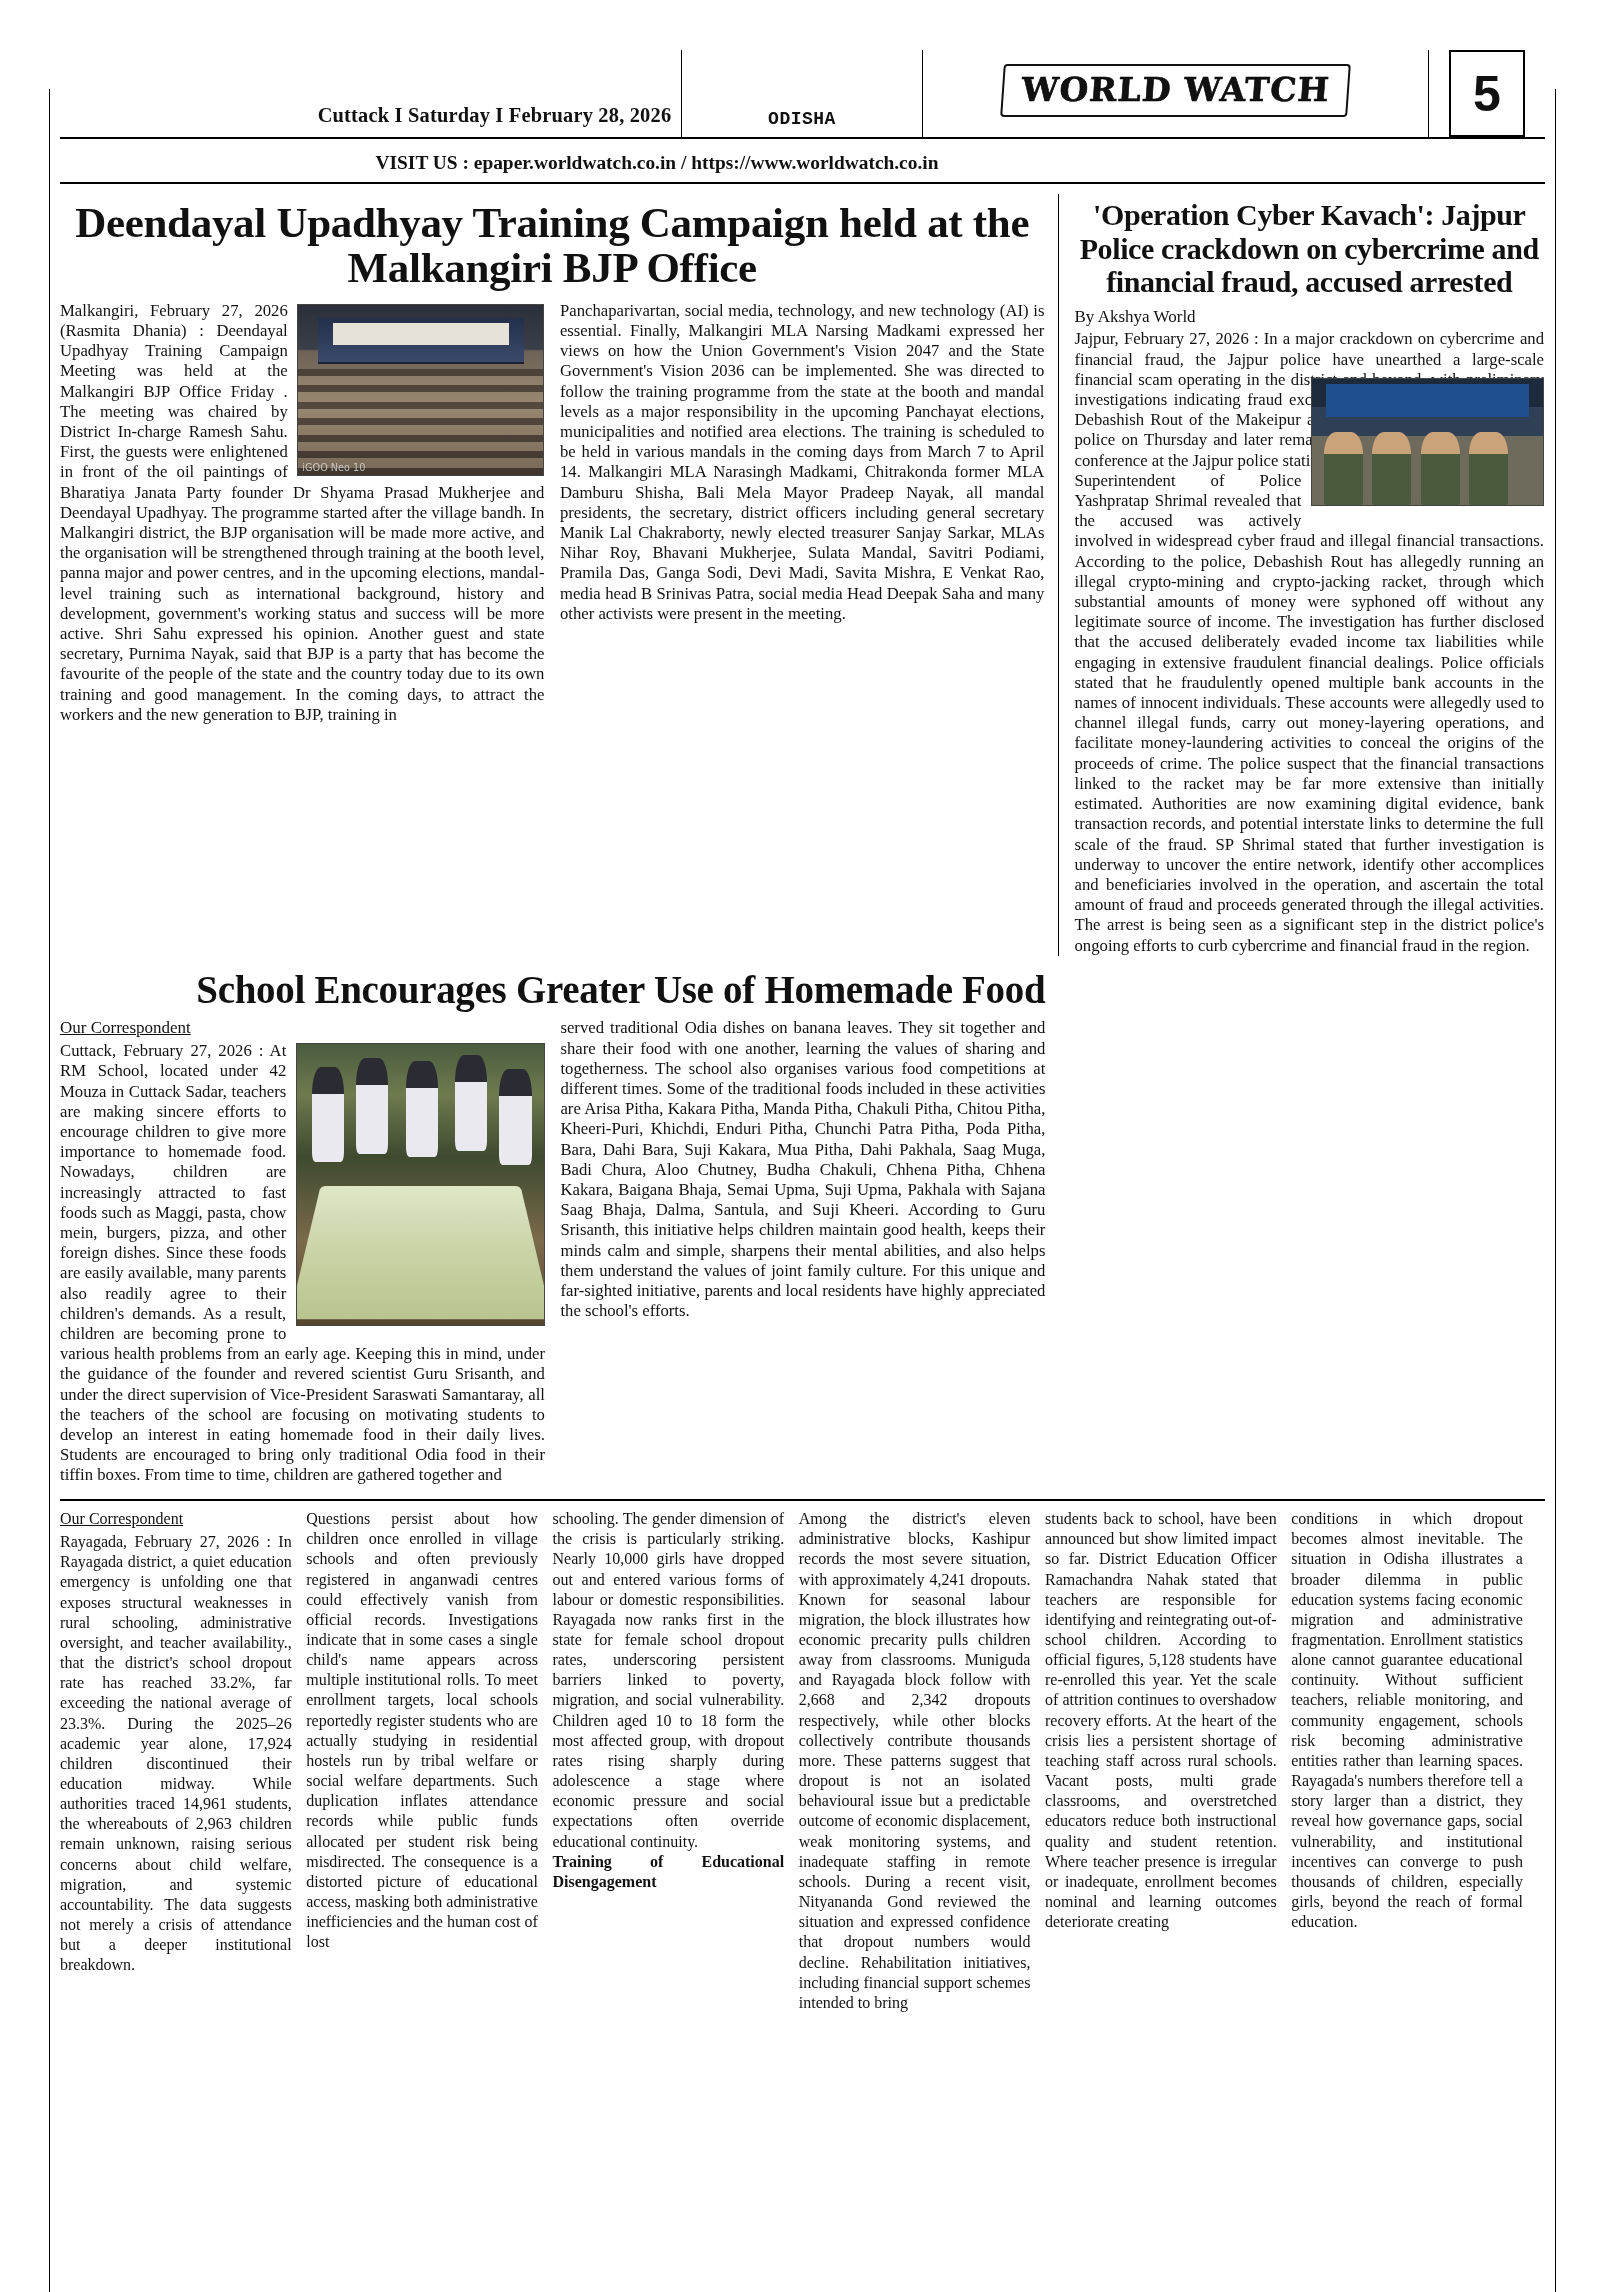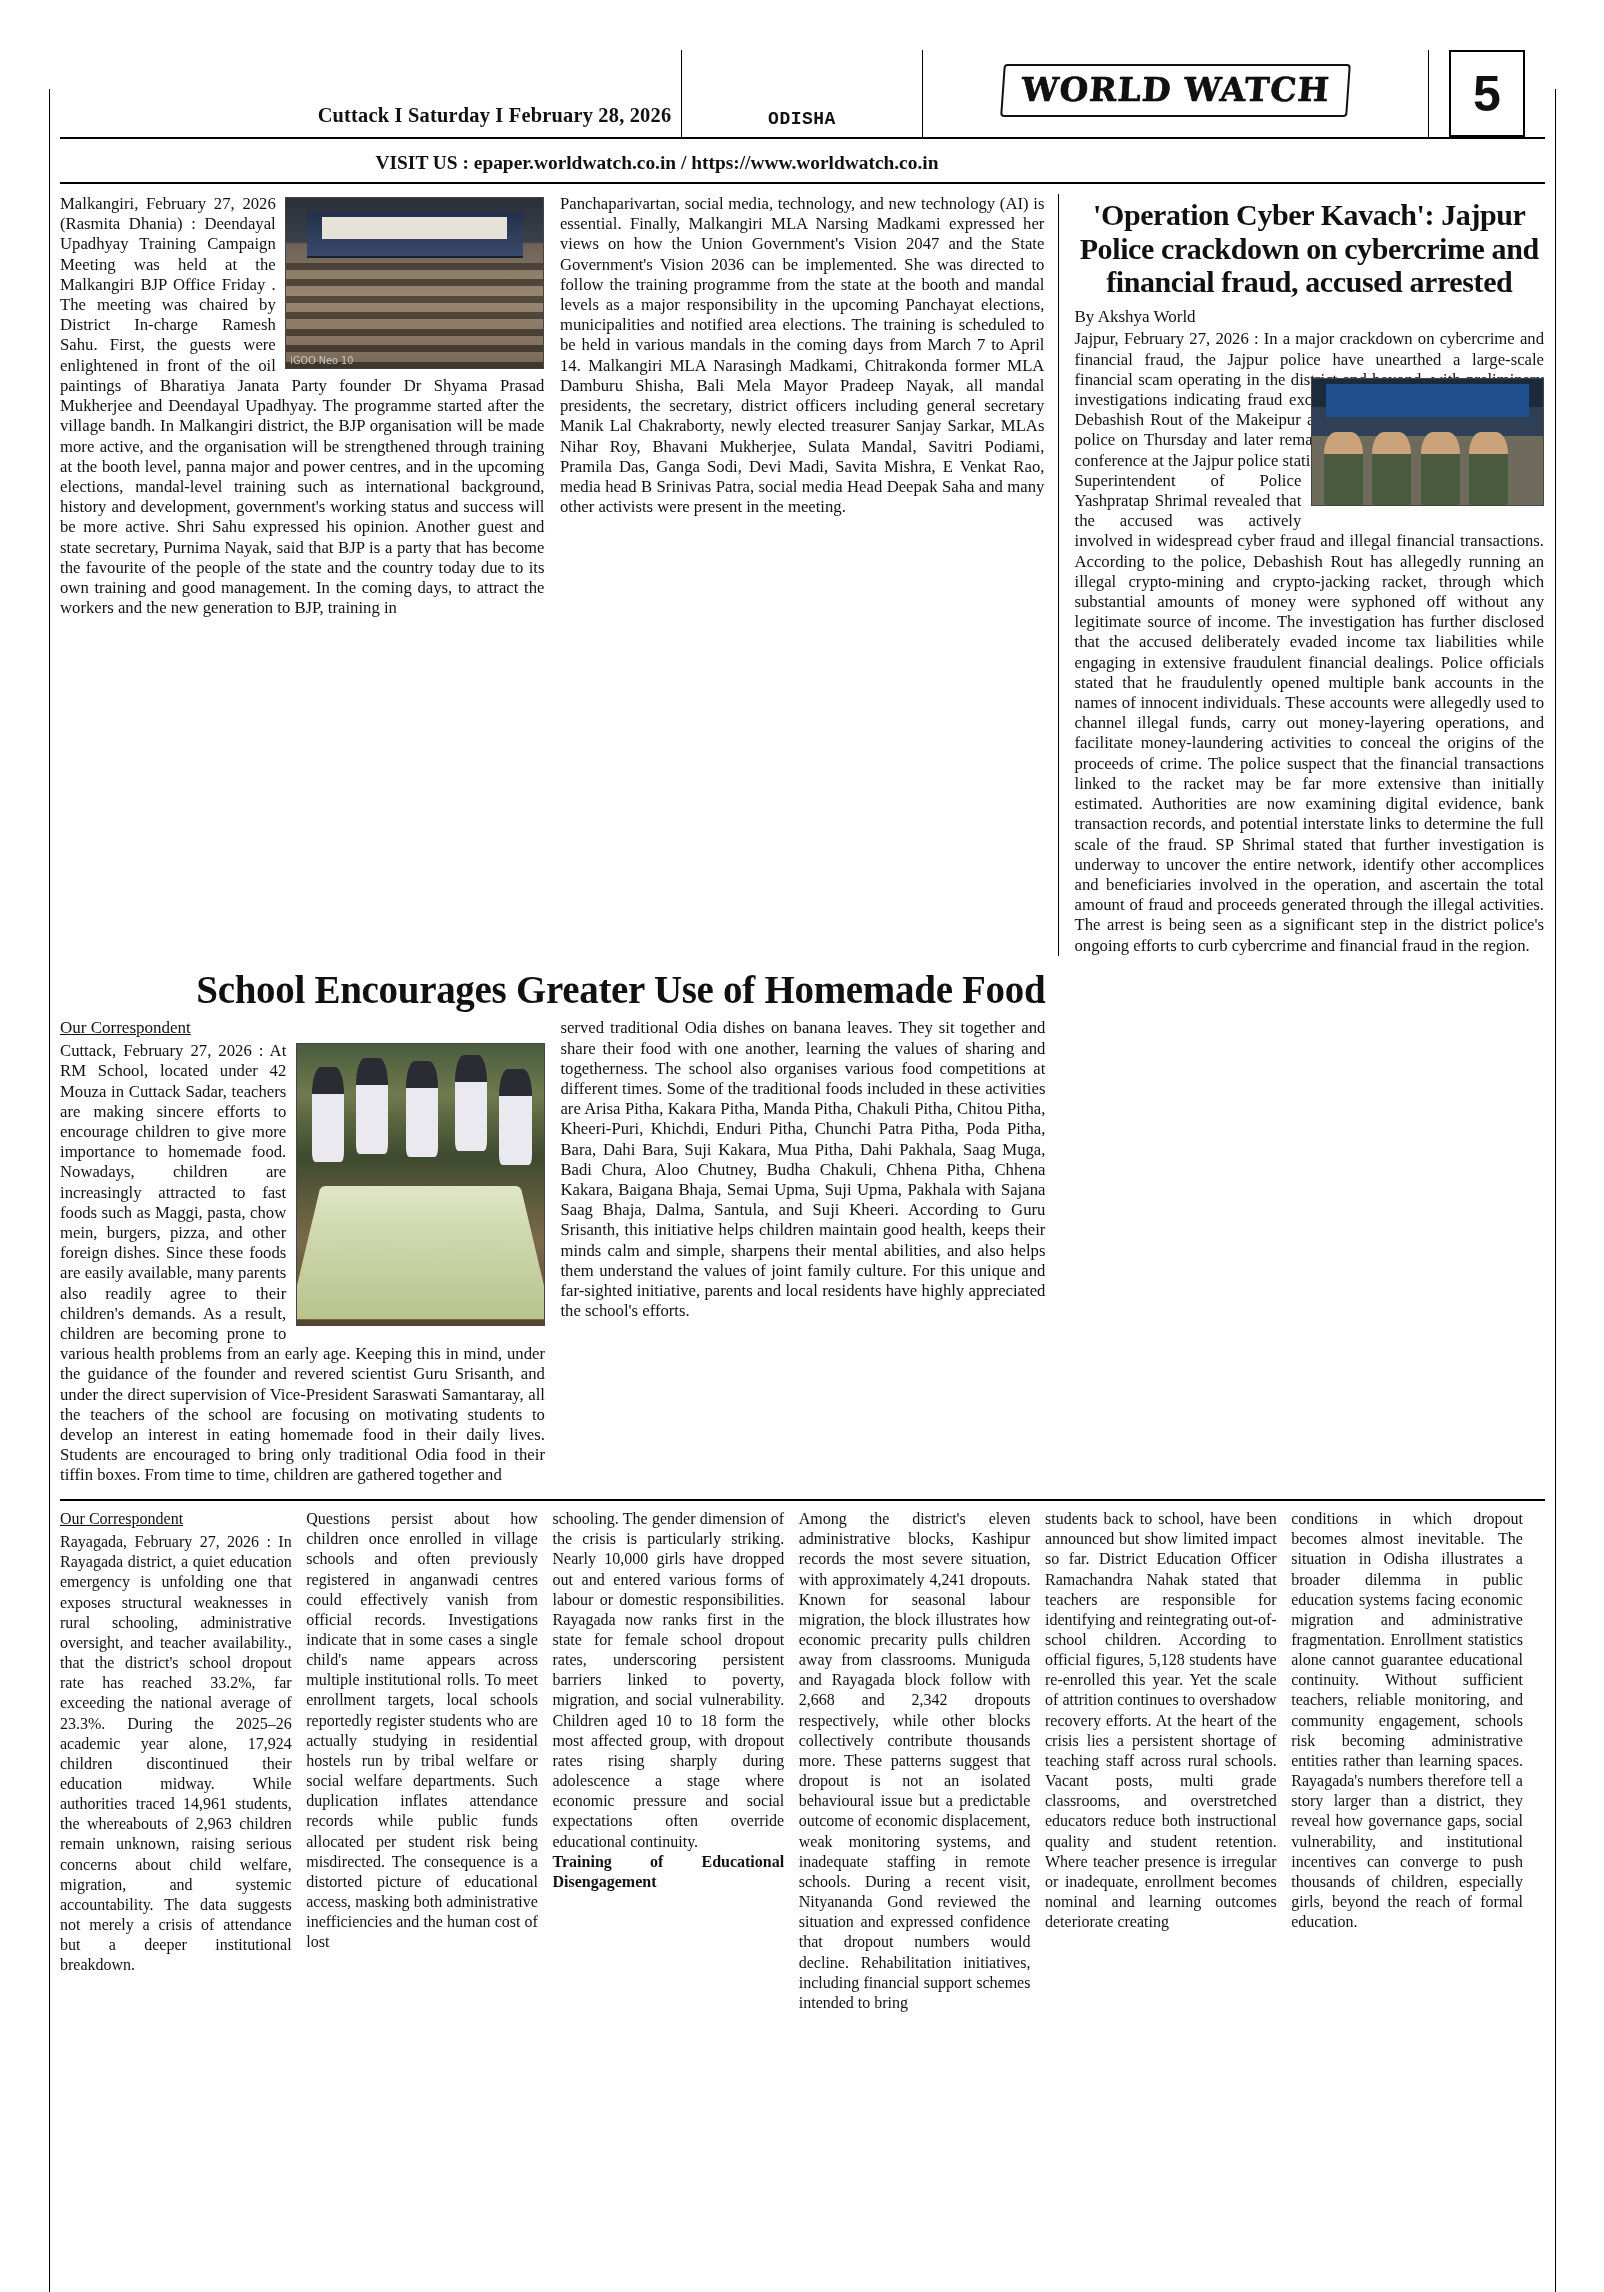--- a/index.html
+++ b/index.html
@@ -177,21 +177,20 @@
     font-family: "DejaVu Sans", sans-serif;
     opacity: .85;
   }
 
   
   .photo-hall {
     width: 100%;
     height: 170px;
     background:
       linear-gradient(to bottom, #2a2f3a 0%, #3b3f49 26%, #6e6257 27%, #8d7f6c 60%, #5d5146 100%);
-    padding-left: 12px;
   }
   .photo-hall .stage {
     position: absolute;
     top: 8%;
     left: 8%;
     width: 84%;
     height: 26%;
     background: linear-gradient(to bottom,#23304a,#3a4a6b);
     border-bottom: 2.9px solid #1b2333;
   }
@@ -356,20 +355,21 @@
     </div>
   </div>
 
   <div class="mh-visit">
     <span class="visit-inner">VISIT US : epaper.worldwatch.co.in / https://www.worldwatch.co.in</span>
   </div>
 
   <div class="top-wrap">
 
     <div class="top-left col">
+      <div class="headline h-main">Deendayal Upadhyay Training Campaign held at the Malkangiri BJP Office</div>
       <div class="two-col-flow">
         <div class="c">
           <div class="photo photo-hall" style="float:right;width:245px;margin:2.9px 0 5.8px 9.7px;">
             <div class="stage"></div>
             <div class="banner"></div>
             <div class="rows"></div>
             <div class="cap">iGOO Neo 10</div>
           </div>
           <p class="body">Malkangiri, February 27, 2026 (Rasmita Dhania)  : Deendayal Upadhyay Training Campaign Meeting was held at the Malkangiri BJP Office Friday . The meeting was chaired by District In-charge Ramesh Sahu. First, the guests were enlightened in front of the oil paintings of Bharatiya Janata Party founder Dr Shyama Prasad Mukherjee and Deendayal Upadhyay. The programme started after the village bandh. In Malkangiri district, the BJP organisation will be made more active, and the organisation will be strengthened through training at the booth level, panna major and power centres, and in the upcoming elections, mandal-level training such as international background, history and development, government's working status and success will be more active. Shri Sahu expressed his opinion. Another guest and state secretary, Purnima Nayak, said that BJP is a party that has become the favourite of the people of the state and the country today due to its own training and good management. In the coming days, to attract the workers and the new generation to BJP, training in</p>
         </div>

